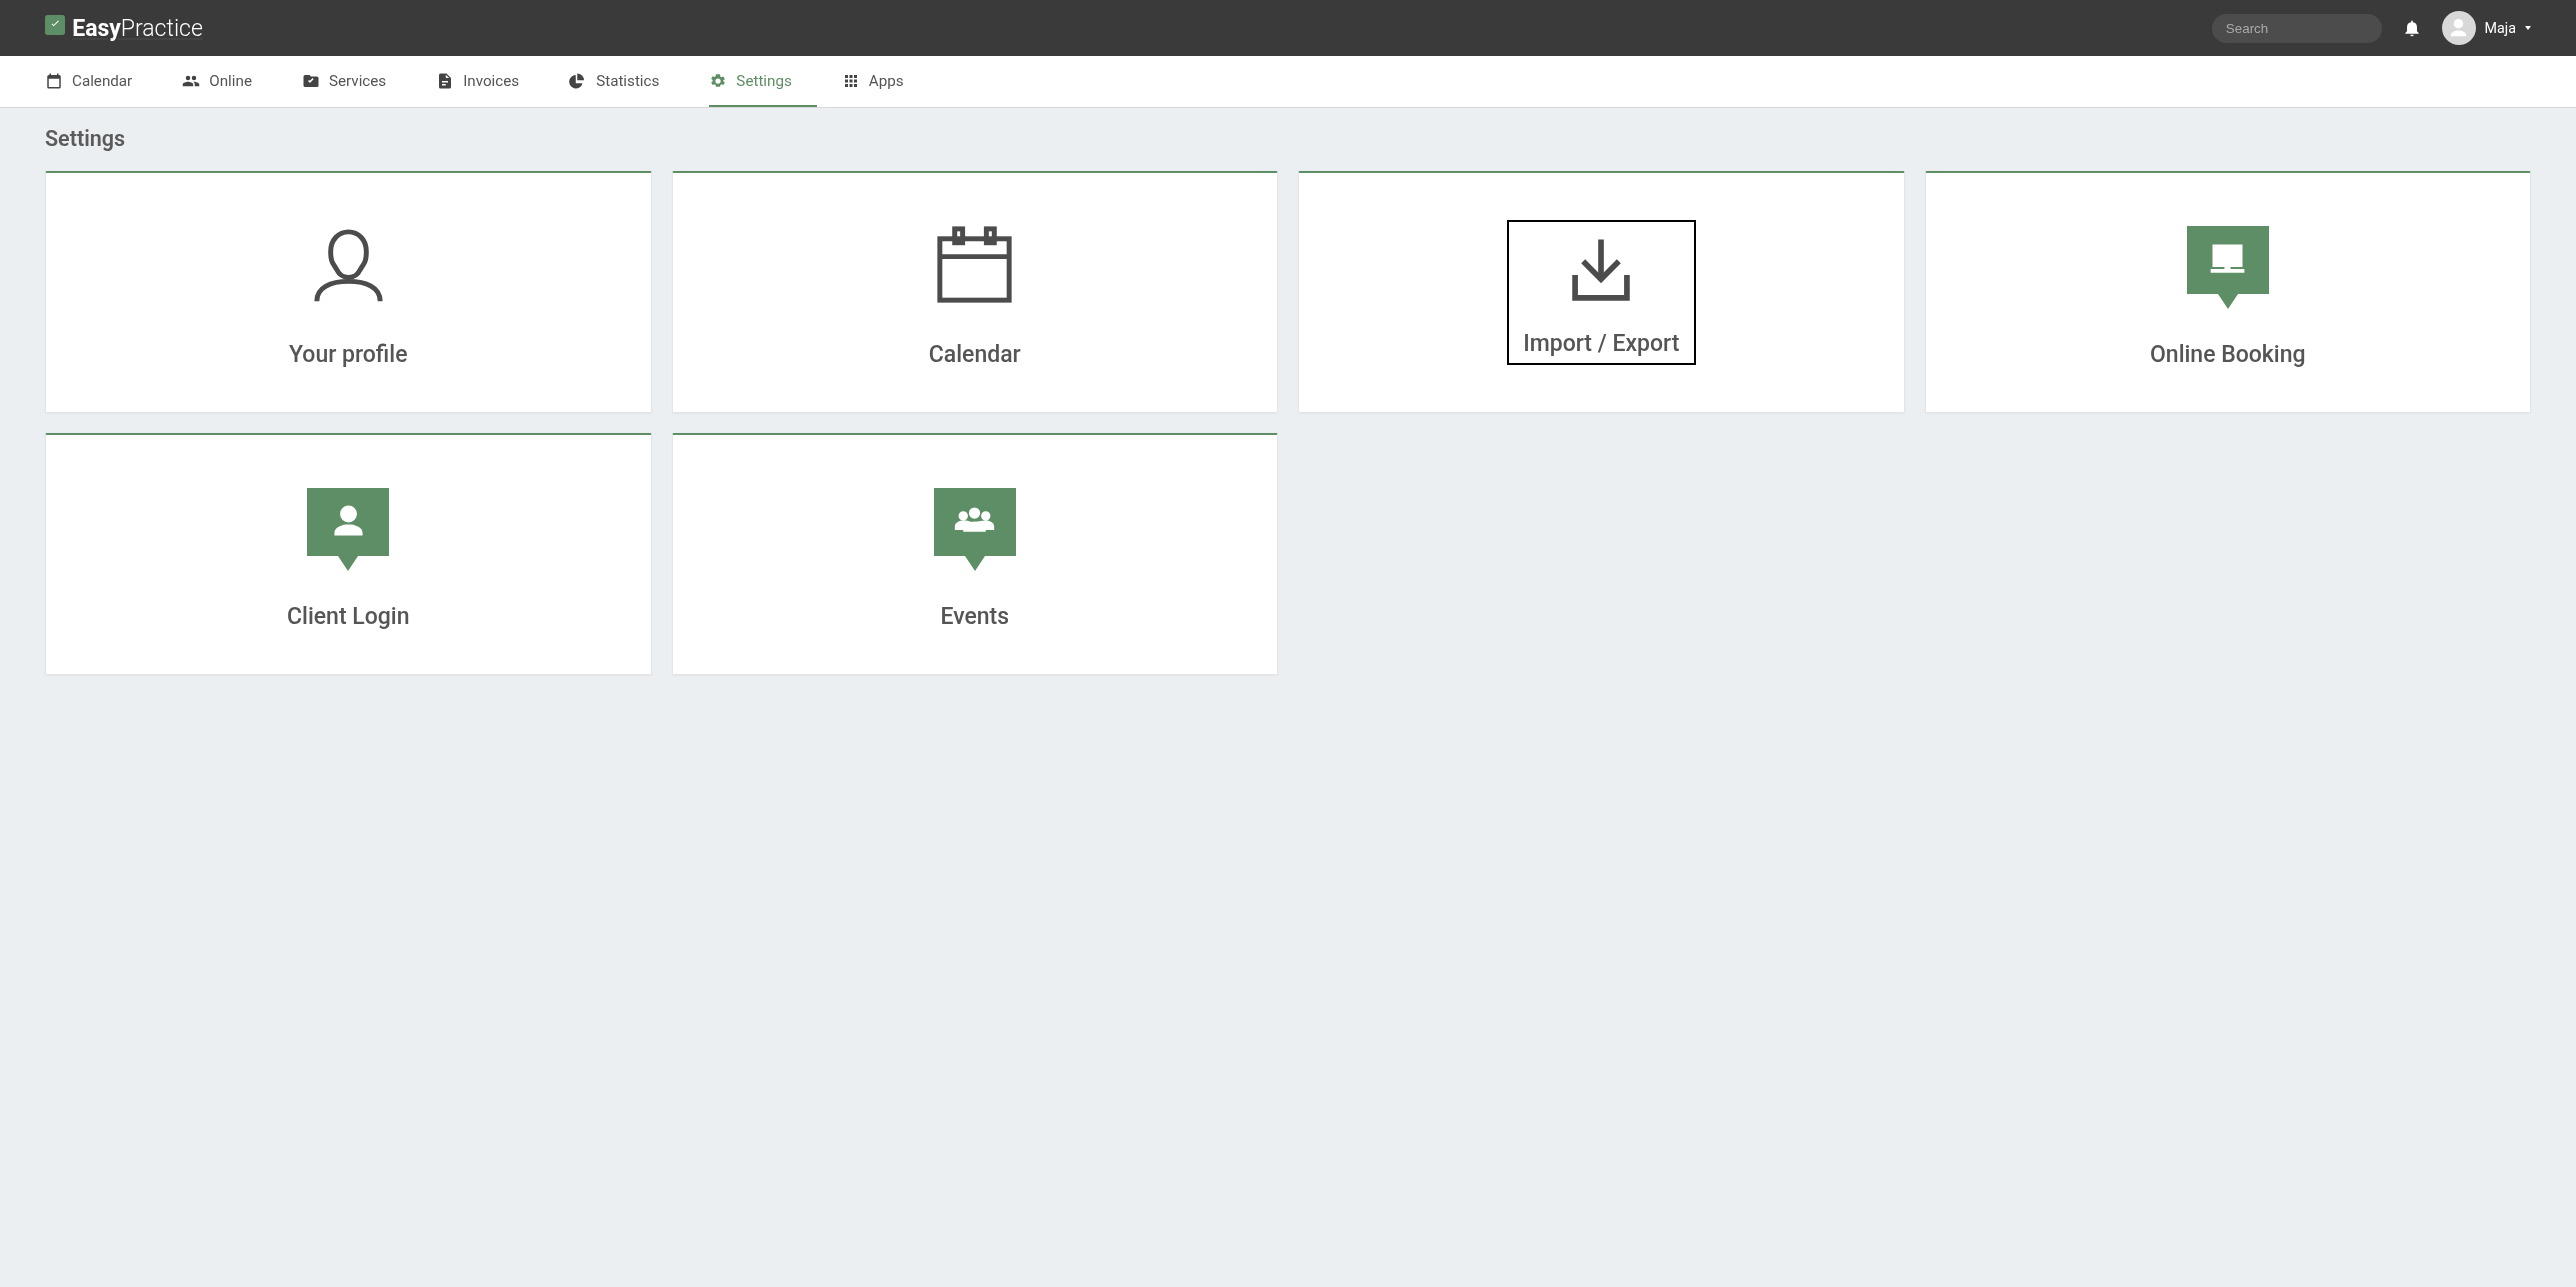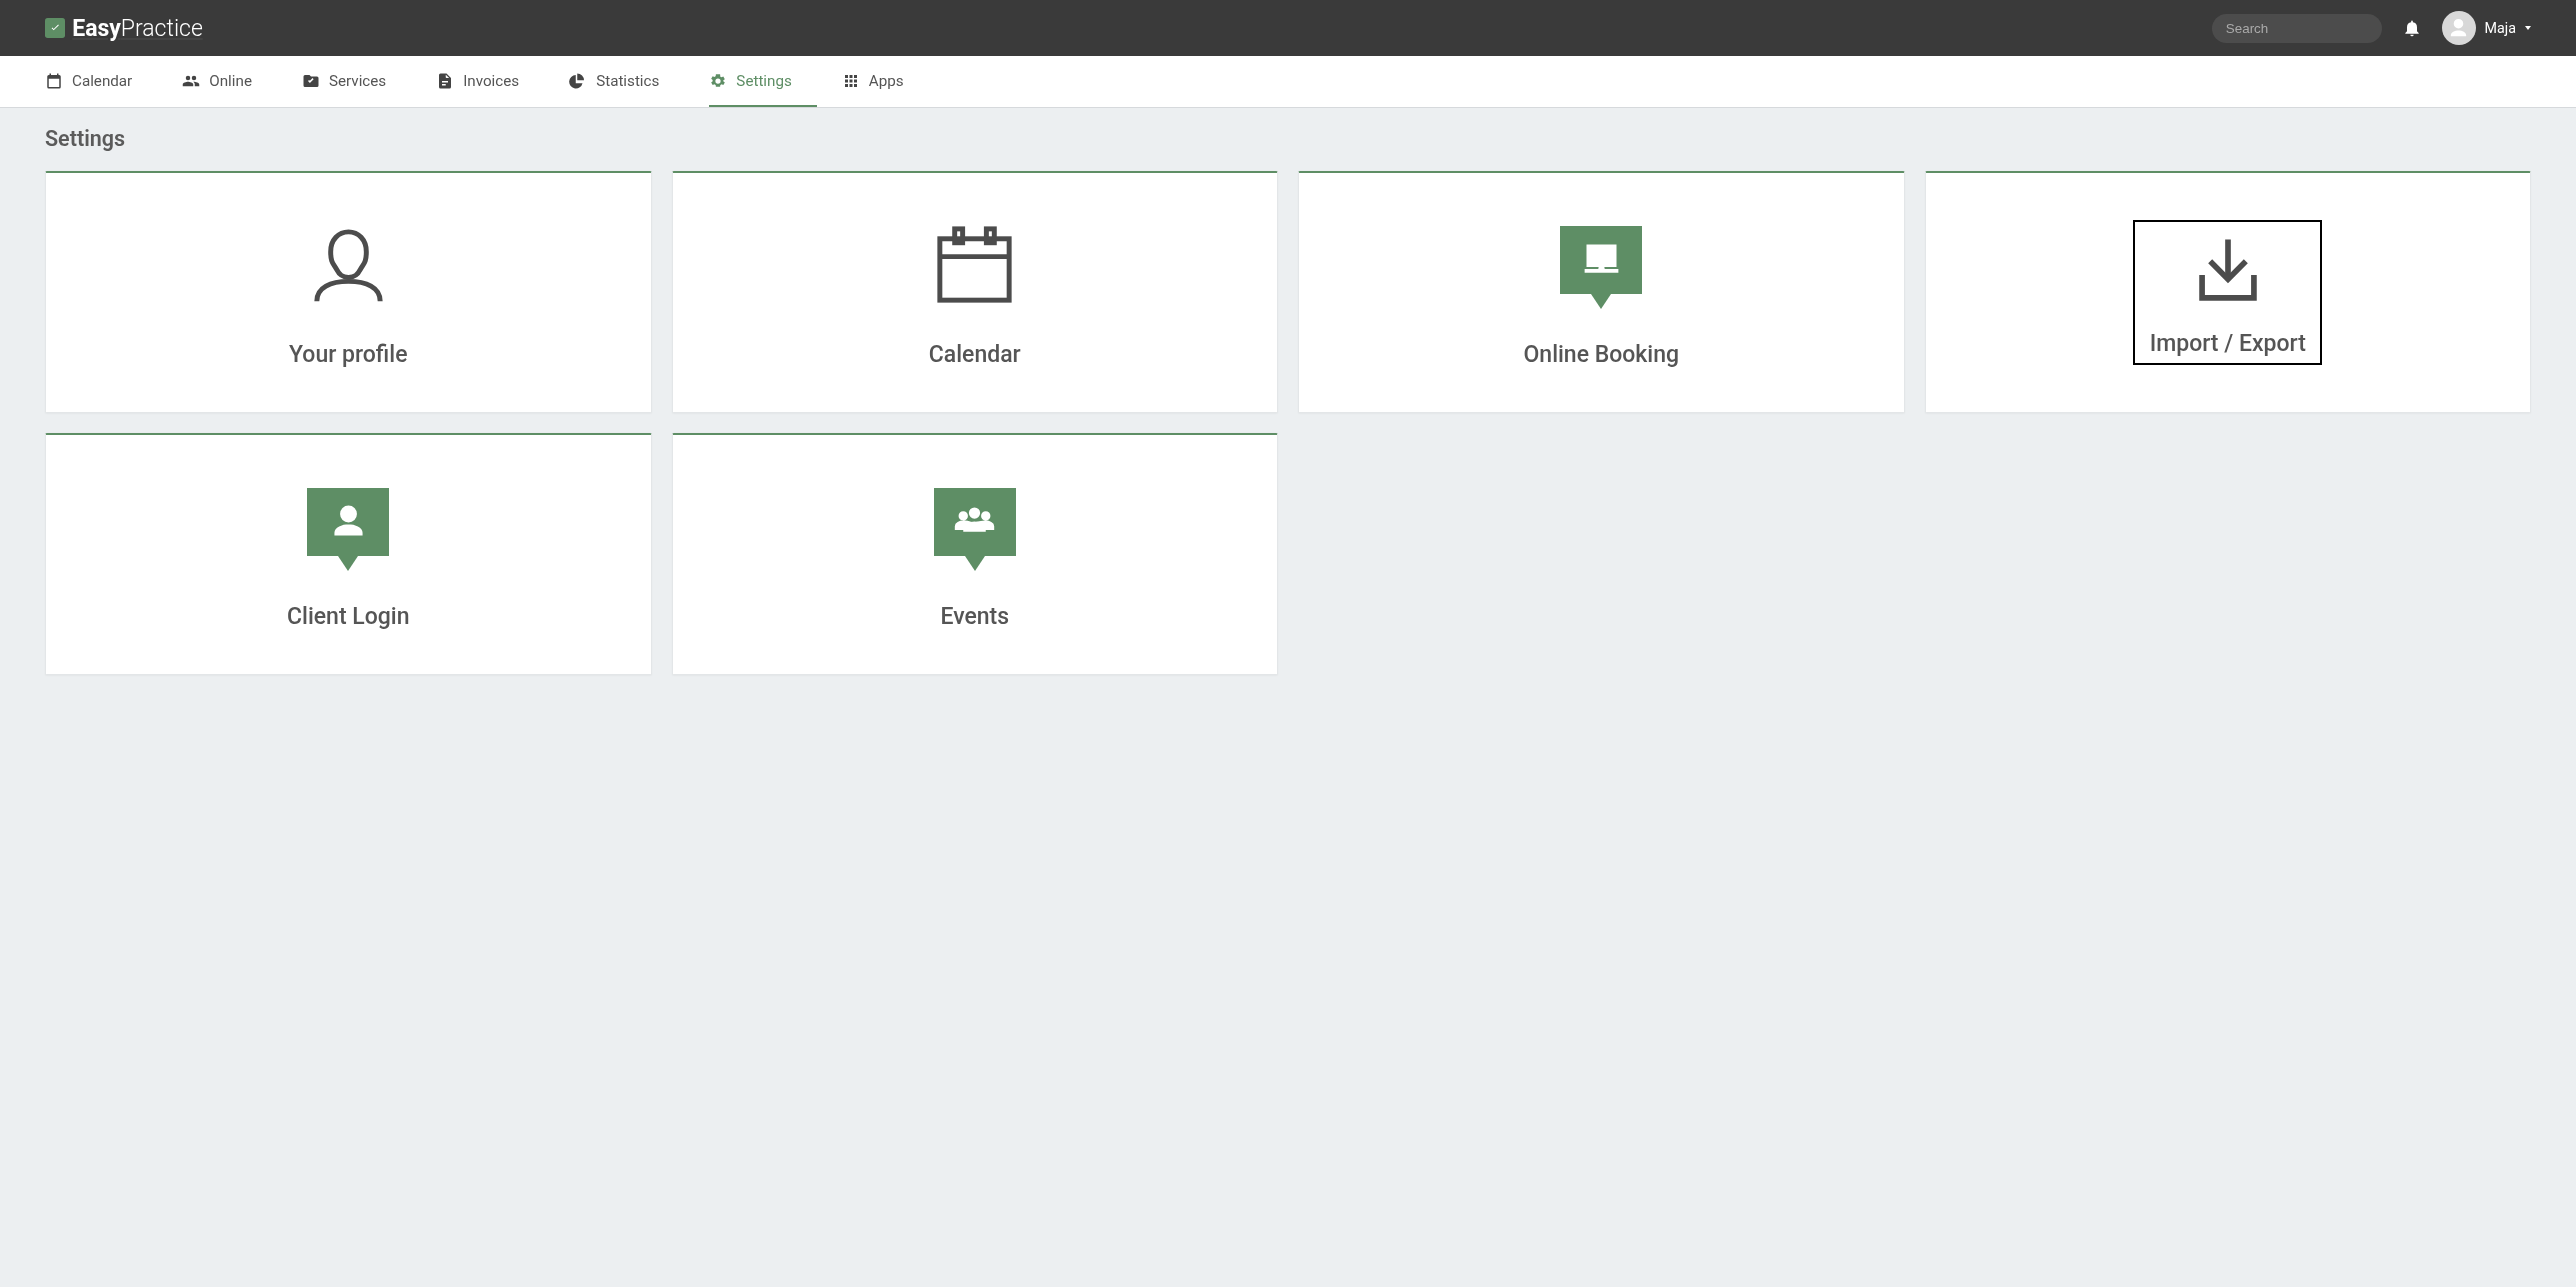--- a/index.html
+++ b/index.html
@@ -11,21 +11,21 @@
   .topbar {
     background: #3a3a3a;
     height: 56px;
     display: flex;
     align-items: center;
     padding: 0 45px;
     justify-content: space-between;
   }
   .logo {
     display: flex;
-    align-items: center;
+    align-items: flex-start;
     gap: 7.2px;
     text-decoration: underline;
   }
   .logo-mark {
     width: 20px;
     height: 20px;
     background: #5e8e65;
     border-radius: 2.7px;
     display: flex;
     align-items: center;
@@ -288,51 +288,51 @@
         <svg viewBox="0 0 100 100" fill="none" stroke="#4c4c4c" stroke-width="5">
           <rect x="15" y="22" width="70" height="62"></rect>
           <line x1="15" y1="40" x2="85" y2="40"></line>
           <rect x="30" y="12" width="8" height="14"></rect>
           <rect x="62" y="12" width="8" height="14"></rect>
         </svg>
       </div>
       <div class="card-label">Calendar</div>
     </div>
 
+
+    <div class="card">
+      <div class="highlight">
+        <div class="card-icon" style="height:81px">
+          <svg viewBox="0 0 100 100" fill="none" stroke="#4c4c4c" stroke-width="7" style="width:90px;height:81px">
+            <line x1="50" y1="8" x2="50" y2="55"></line>
+            <polyline points="28,35 50,57 72,35"></polyline>
+            <polyline points="18,52 18,80 82,80 82,52"></polyline>
+          </svg>
+        </div>
+        <div class="card-label">Import / Export</div>
+      </div>
+    </div>
 
     <div class="card">
       <div class="card-icon">
         <div class="speech">
           <div class="speech-body">
             <svg viewBox="0 0 24 24" fill="none" stroke="#fff" stroke-width="2">
               <rect x="5" y="5" width="14" height="10"></rect>
               <line x1="3" y1="18" x2="21" y2="18"></line>
               <circle cx="12" cy="17" r="0.7" fill="#fff"></circle>
             </svg>
           </div>
           <div class="speech-tail"></div>
         </div>
       </div>
       <div class="card-label">Online Booking</div>
     </div>
 
     <div class="card">
-      <div class="highlight">
-        <div class="card-icon" style="height:81px">
-          <svg viewBox="0 0 100 100" fill="none" stroke="#4c4c4c" stroke-width="7" style="width:90px;height:81px">
-            <line x1="50" y1="8" x2="50" y2="55"></line>
-            <polyline points="28,35 50,57 72,35"></polyline>
-            <polyline points="18,52 18,80 82,80 82,52"></polyline>
-          </svg>
-        </div>
-        <div class="card-label">Import / Export</div>
-      </div>
-    </div>
-
-    <div class="card">
       <div class="card-icon">
         <div class="speech">
           <div class="speech-body">
             <svg viewBox="0 0 24 24">
                 <path fill="#fff" d="M12 12a4 4 0 100-8 4 4 0 000 8zm0 2c-3.3 0-7 1.7-7 4v1h14v-1c0-2.3-3.7-4-7-4z"></path>
               </svg>
           </div>
           <div class="speech-tail"></div>
         </div>
       </div>

